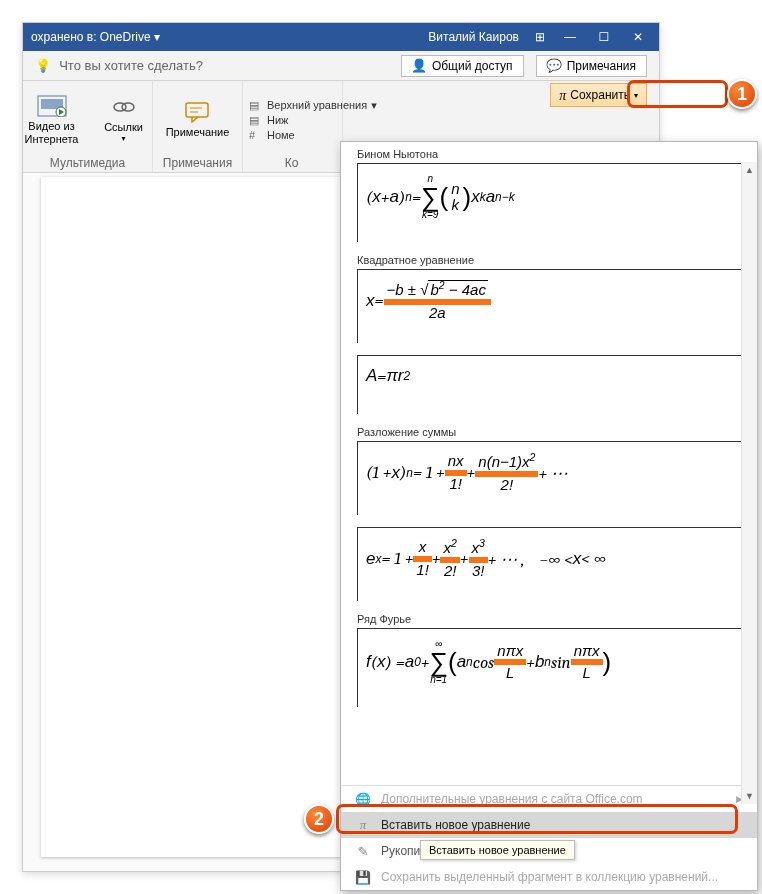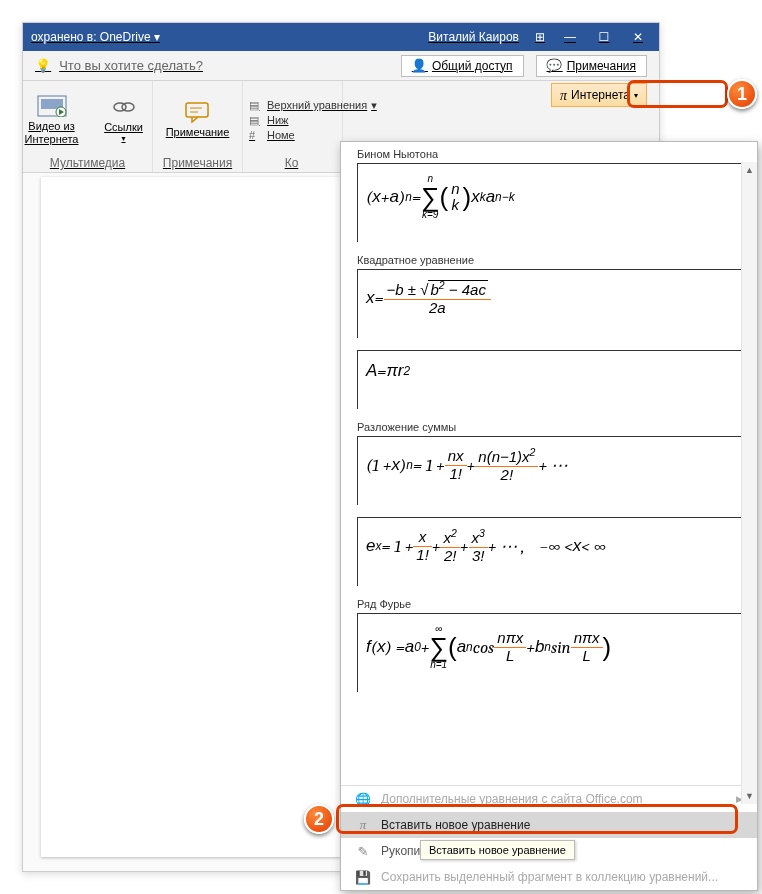--- a/index.html
+++ b/index.html
@@ -1,18 +1,18 @@
 <!DOCTYPE html>
 <html><head>
 <meta charset="utf-8">
 <style>
 * { margin: 0; padding: 0; box-sizing: border-box; font-family: "Segoe UI", sans-serif; }
 body { width: 762px; height: 894px; background: #fff; overflow: hidden; position: relative; }
 
-.frame { position: absolute; top: 22px; left: 22px; width: 638px; height: 850px; border: 1px solid #ccc; background: #fff; box-shadow: 0 2px 8px rgba(0,0,0,.15); text-decoration: underline; }
+.frame { position: absolute; top: 22px; left: 22px; width: 638px; height: 850px; border: 1px solid #ccc; background: #fff; box-shadow: 0 2px 8px rgba(0,0,0,.15); }
 
 .titlebar { height: 28px; background: #2b579a; color: #fff; display: flex; align-items: center; font-size: 12px; padding: 0 4px; }
 .titlebar .saved { flex: 0 0 auto; padding-left: 4px; }
 .titlebar .spacer { flex: 1; }
 .titlebar .user { margin-right: 16px; }
 .titlebar .wbtn { width: 34px; height: 28px; display: flex; align-items: center; justify-content: center; color: #fff; }
 .titlebar .pane-icon { margin-right: 8px; }
 
 .tellme-row { height: 30px; background: #f3f3f3; border-bottom: 1px solid #d4d4d4; display: flex; align-items: center; padding: 0 12px; gap: 12px; }
 .tellme { flex: 1; display: flex; align-items: center; gap: 8px; color: #666; font-size: 13px; }
@@ -53,21 +53,21 @@
 .dd-opt .oico { width: 16px; text-align: center; color: #888; font-size: 13px; }
 .dd-opt.hover { background: #d7d7d7; color: #222; }
 .dd-opt .chev { margin-left: auto; font-size: 9px; }
 
 .tooltip { position: absolute; top: 840px; left: 420px; background: #fffff0; border: 1px solid #bbb; padding: 3px 8px; font-size: 11px; box-shadow: 1px 1px 3px rgba(0,0,0,.2); }
 
 .callout { position: absolute; width: 30px; height: 30px; border-radius: 50%; background: radial-gradient(circle at 35% 30%, #ff8a3a, #e23b00); border: 2px solid #fff; box-shadow: 0 2px 4px rgba(0,0,0,.5); color: #fff; font-weight: 700; font-size: 18px; display: flex; align-items: center; justify-content: center; z-index: 50; }
 .call-ring { position: absolute; border: 3px solid #e23b00; border-radius: 7px; z-index: 40; pointer-events: none; }
 
 .frac { display: inline-block; text-align: center; vertical-align: middle; font-style: italic; line-height: 1.1; }
-.frac .num { display: block; border-bottom: 1px solid #f97316; padding: 0 3px; font-size: 15px; }
+.frac .num { display: block; border-bottom: 6px solid #f97316; padding: 0 3px; font-size: 15px; }
 .frac .den { display: block; padding: 0 3px; font-size: 15px; }
 .sum { display: inline-flex; flex-direction: column; align-items: center; vertical-align: middle; line-height: 1; }
 .sum .top, .sum .bot { font-size: 10px; font-style: italic; }
 .sum .sigma { font-size: 26px; font-style: normal; }
 .paren { font-size: 26px; font-style: normal; vertical-align: middle; }
 .rad { border-top: 1px solid #000; padding: 0 2px; }
 sup { font-size: 0.7em; }
 sub { font-size: 0.7em; }
 </style>
 </head>
@@ -162,21 +162,21 @@
             <span class="minico">#</span>
             <span>Номе</span>
           </div>
       </div>
       <div class="glabel" style="align-self:center">Ко</div>
     </div>
   </div>
 
   <div class="eq-btn">
     <span class="pi">π</span>
-    <span>Интернета</span>
+    <span>Сохранить</span>
     <span style="font-size:8px">▾</span>
   </div>
 
   <div class="doc-area">
     <div class="page"></div>
     <div class="vscroll">
       <div class="thumb"></div>
     </div>
   </div>
 

